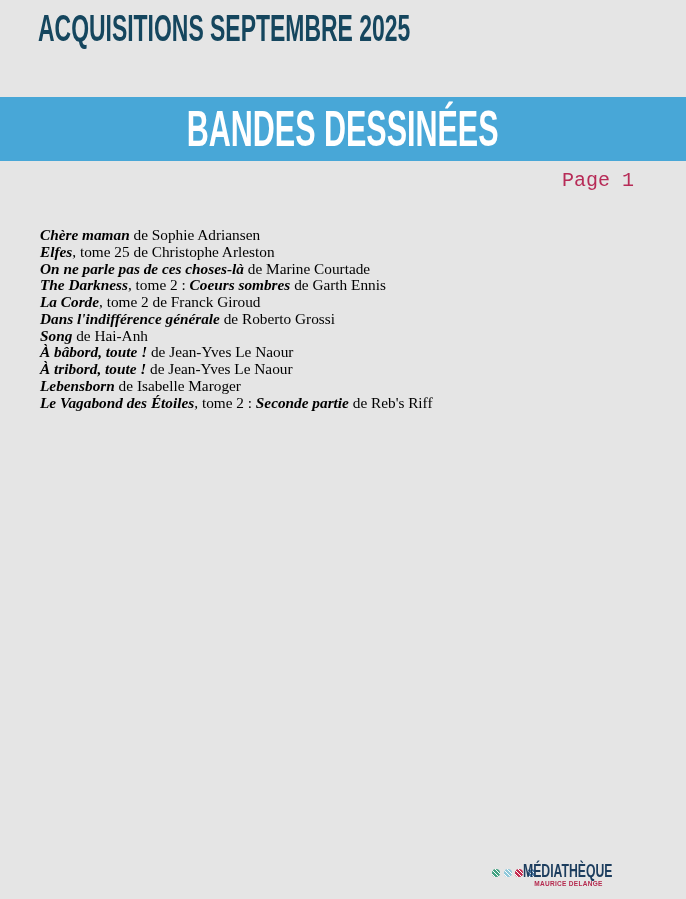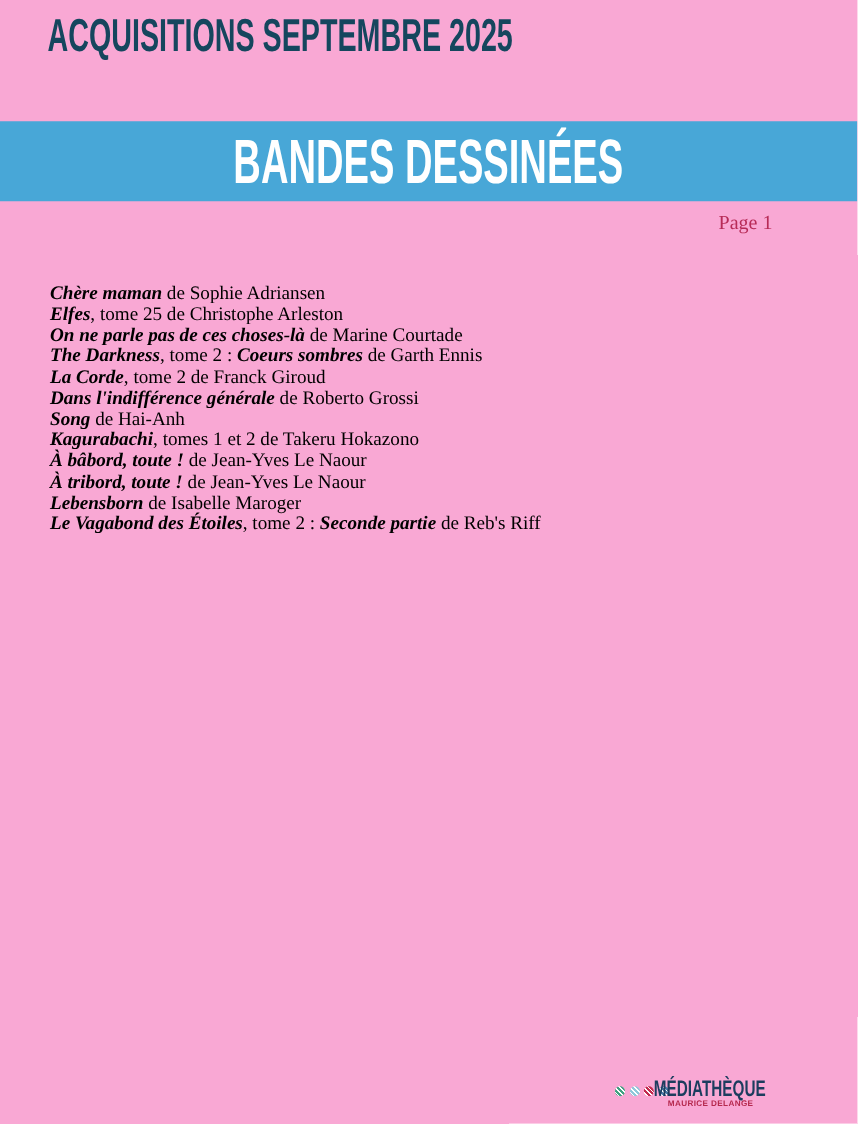--- a/index.html
+++ b/index.html
@@ -4,21 +4,21 @@
 <style>
   html, body {
     margin: 0;
     padding: 0;
     background: #ffffff;
   }
   .page {
     position: relative;
     width: 686px;
     height: 899px;
-    background: #f9a8d4;
+    background: #e5e5e5;
     overflow: hidden;
     font-family: "Liberation Serif", serif;
   }
 
   
   .header-title {
     position: absolute;
     left: 38px;
     top: 10px;
     margin: 0;
@@ -53,23 +53,23 @@
     color: var(--banner-text, #ffffff);
     white-space: nowrap;
     transform: scaleX(0.61);
     transform-origin: center center;
   }
 
   
   .page-number {
     position: absolute;
     top: 170px;
-    right: 68px;
-    font-family: Liberation Serif, serif;
-    font-size: 16px;
+    right: 52px;
+    font-family: Liberation Mono, monospace;
+    font-size: 20px;
     line-height: 1.1;
     color: var(--page-number, #b72b57);
   }
 
   
   .book-list {
     position: absolute;
     left: 40px;
     top: 227px;
     font-size: 15.3px;
@@ -149,21 +149,20 @@
   <div class="page-number">Page 1</div>
 
   <div class="book-list" id="book-list">
       <div class="book-entry"><span class="bk-title">Chère maman</span><span class="bk-plain"> de Sophie Adriansen</span></div>
       <div class="book-entry"><span class="bk-title">Elfes</span><span class="bk-plain">, tome 25 de Christophe Arleston</span></div>
       <div class="book-entry"><span class="bk-title">On ne parle pas de ces choses-là</span><span class="bk-plain"> de Marine Courtade</span></div>
       <div class="book-entry"><span class="bk-title">The Darkness</span><span class="bk-plain">, tome 2 : </span><span class="bk-title">Coeurs sombres</span><span class="bk-plain"> de Garth Ennis</span></div>
       <div class="book-entry"><span class="bk-title">La Corde</span><span class="bk-plain">, tome 2 de Franck Giroud</span></div>
       <div class="book-entry"><span class="bk-title">Dans l'indifférence générale</span><span class="bk-plain"> de Roberto Grossi</span></div>
       <div class="book-entry"><span class="bk-title">Song</span><span class="bk-plain"> de Hai-Anh</span></div>
-      <div class="book-entry"><span class="bk-title">Kagurabachi</span><span class="bk-plain">, tomes 1 et 2 de Takeru Hokazono</span></div>
       <div class="book-entry"><span class="bk-title">À bâbord, toute !</span><span class="bk-plain"> de Jean-Yves Le Naour</span></div>
       <div class="book-entry"><span class="bk-title">À tribord, toute !</span><span class="bk-plain"> de Jean-Yves Le Naour</span></div>
       <div class="book-entry"><span class="bk-title">Lebensborn</span><span class="bk-plain"> de Isabelle Maroger</span></div>
       <div class="book-entry"><span class="bk-title">Le Vagabond des Étoiles</span><span class="bk-plain">, tome 2 : </span><span class="bk-title">Seconde partie</span><span class="bk-plain"> de Reb's Riff</span></div>
     </div>
 
   <div class="footer-logo">
     <div class="logo-dots" id="logo-dots">
         <span class="dot" style="background: repeating-linear-gradient(45deg, rgb(65, 161, 129) 0px, rgb(65, 161, 129) 1.9px, rgb(255, 255, 255) 1.9px, rgb(255, 255, 255) 2.7px);"></span>
         <span class="dot" style="background: repeating-linear-gradient(45deg, rgb(143, 200, 218) 0px, rgb(143, 200, 218) 1.9px, rgb(255, 255, 255) 1.9px, rgb(255, 255, 255) 2.7px);"></span>

